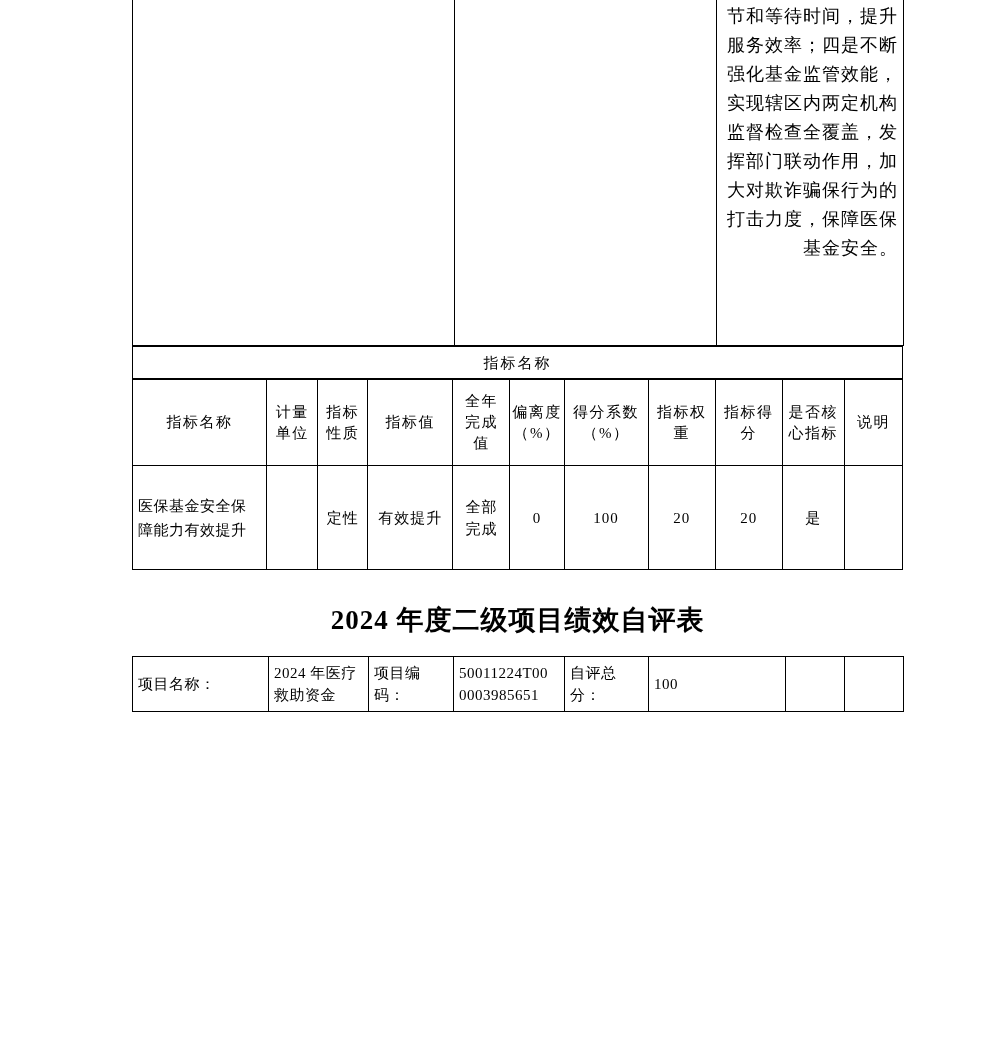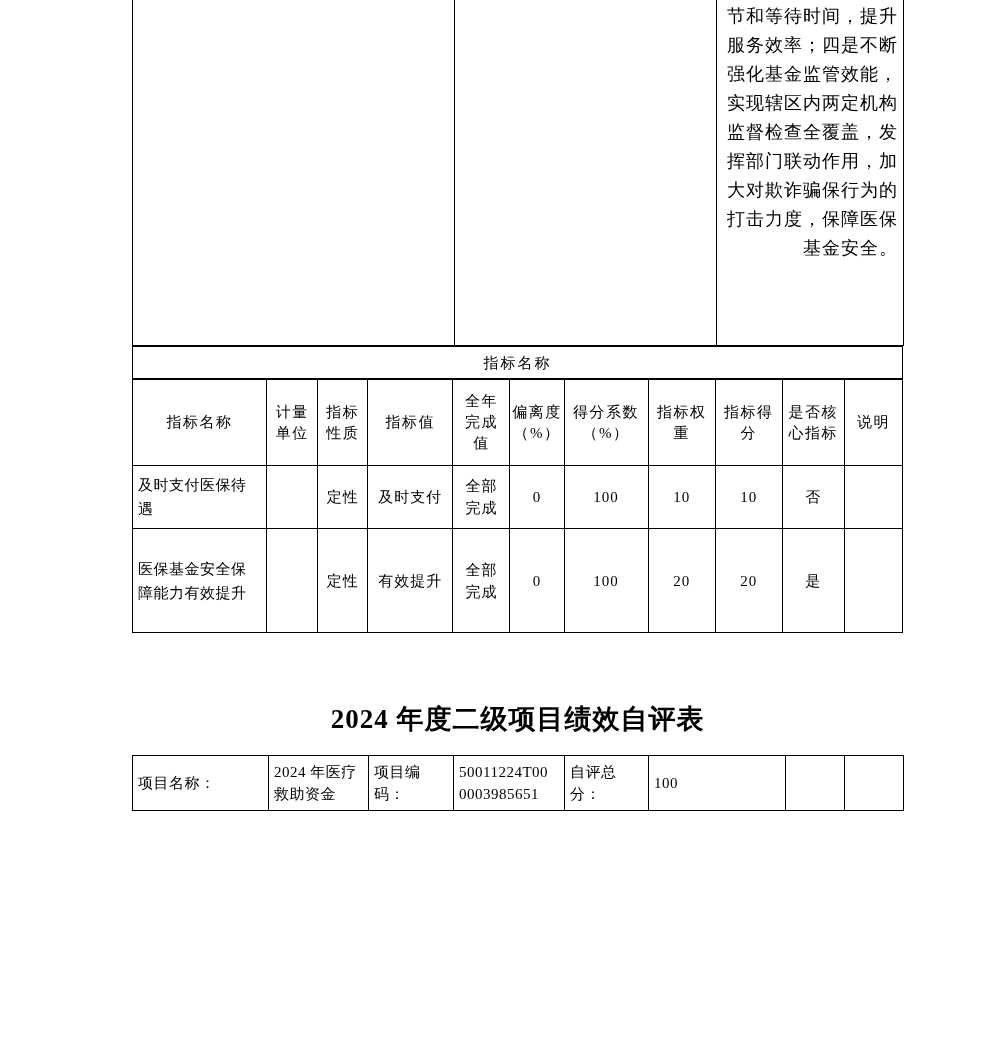--- a/index.html
+++ b/index.html
@@ -26,21 +26,21 @@
   .sec td { text-align:center; letter-spacing:2px; font-size:15px; }
 
   
   .ind td { text-align:center; letter-spacing:1px; }
   .ind .hdr td { line-height:21px; letter-spacing:1.5px; }
   .ind td.name { text-align:left; padding-left:5px; letter-spacing:0.5px; line-height:24px; }
   .ind tr.hrow { height:86px; }
 
   
   .doc-title {
-    margin-top:64px; height:46px; width:771px;
+    margin-top:28px; height:46px; width:771px;
     text-align:center; font-size:27px; font-weight:bold; letter-spacing:1px;
     line-height:44px;
   }
 
   
   .proj { margin-top:12px; }
   .proj tr { height:55px;padding-left:36px; }
   .proj td { text-align:left; padding:2px 4px 2px 5px; line-height:22px; letter-spacing:0.5px; }
 </style>
 </head>
@@ -109,35 +109,20 @@
       <td>得分系数
 （%）</td>
       <td>指标权
 重</td>
       <td>指标得
 分</td>
       <td>是否核
 心指标</td>
       <td>说明</td>
     </tr>
-    <tr style="height:63px">
-      <td class="name">及时支付医保待
-遇</td>
-      <td></td>
-      <td>定性</td>
-      <td>及时支付</td>
-      <td>全部
-完成</td>
-      <td>0</td>
-      <td>100</td>
-      <td>10</td>
-      <td>10</td>
-      <td>否</td>
-      <td></td>
-    </tr>
     <tr style="height:104px">
       <td class="name">医保基金安全保
 障能力有效提升</td>
       <td></td>
       <td>定性</td>
       <td>有效提升</td>
       <td>全部
 完成</td>
       <td>0</td>
       <td>100</td>

